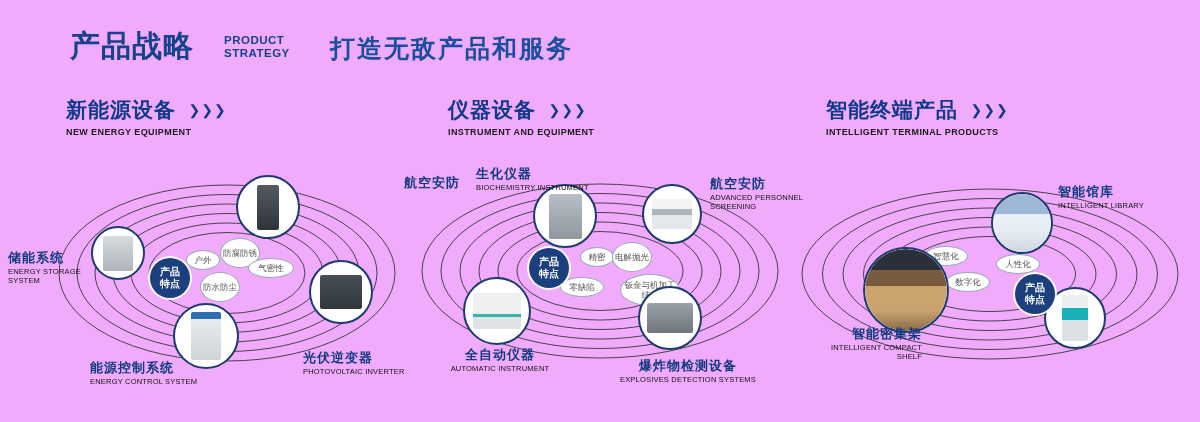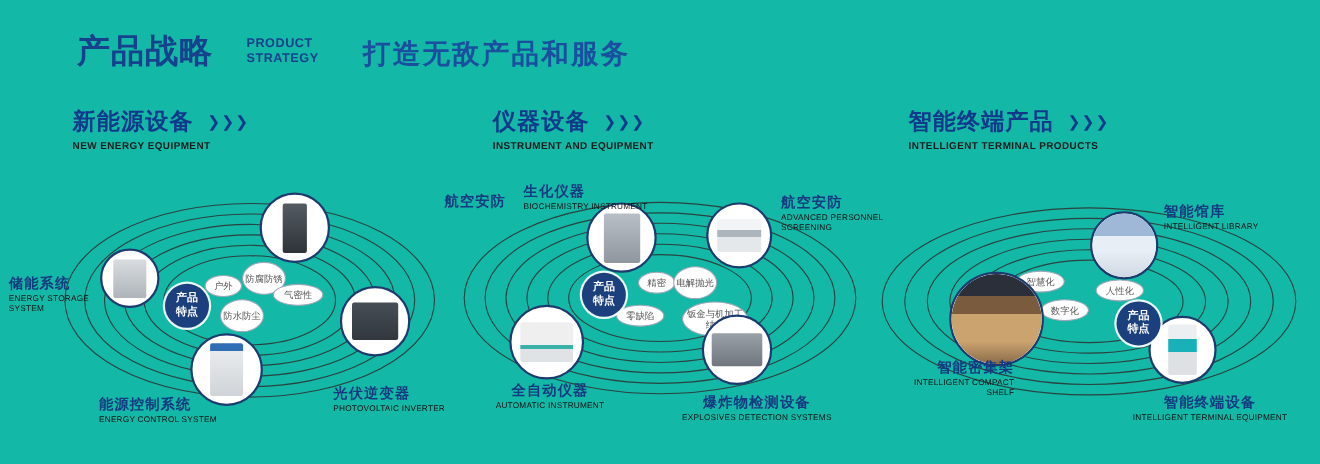--- a/index.html
+++ b/index.html
@@ -1,17 +1,17 @@
 <!DOCTYPE html>
 <html><head>
 <meta charset="utf-8">
 <style>
   html,body{margin:0;padding:0;background:#fff;}
   #stage{
-    position:relative;width:1200px;height:422px;background:#14b8a6;overflow:hidden;
+    position:relative;width:1200px;height:422px;background:#f0abfc;overflow:hidden;
     font-family:"Liberation Sans","DejaVu Sans",sans-serif;
   }
   .abs{position:absolute;}
   
   .hdr-title{font-size:30px;font-weight:bold;color:#16418c;letter-spacing:1px;}
   .hdr-en{font-size:11.5px;font-weight:bold;color:#16418c;line-height:1.1;letter-spacing:.5px;}
   .slogan{font-size:25px;font-weight:bold;color:#1a4fa0;letter-spacing:2px;}
   
   .sec-cn{font-size:21px;font-weight:bold;color:#10398c;letter-spacing:1px;display:inline-block;vertical-align:middle;}
   .chev{font-size:14px;font-weight:bold;color:#10398c;margin-left:8px;letter-spacing:1px;display:inline-block;vertical-align:middle;}
@@ -177,24 +177,20 @@
   </div>
 
   <div class="p-label" style="left:1058px;top:184px;width:120px;">
     <div class="p-cn">智能馆库</div>
     <div class="p-en">INTELLIGENT LIBRARY</div>
   </div>
   <div class="p-label" style="left:826px;top:326px;width:96px;text-align:right;">
     <div class="p-cn">智能密集架</div>
     <div class="p-en">INTELLIGENT COMPACT SHELF</div>
   </div>
-  <div class="p-label" style="left:1018px;top:358px;width:164px;text-align:center;">
-    <div class="p-cn">智能终端设备</div>
-    <div class="p-en">INTELLIGENT TERMINAL EQUIPMENT</div>
-  </div>
 
   <div class="badge" style="left:1015px;top:274px;">
     <span>产品特点</span>
   </div>
   <div class="bubble" style="left:924px;top:246px;width:44px;height:20px;">智慧化</div>
   <div class="bubble" style="left:946px;top:272px;width:44px;height:20px;">数字化</div>
   <div class="bubble" style="left:996px;top:254px;width:44px;height:20px;">人性化</div>
 
 </div>
 

